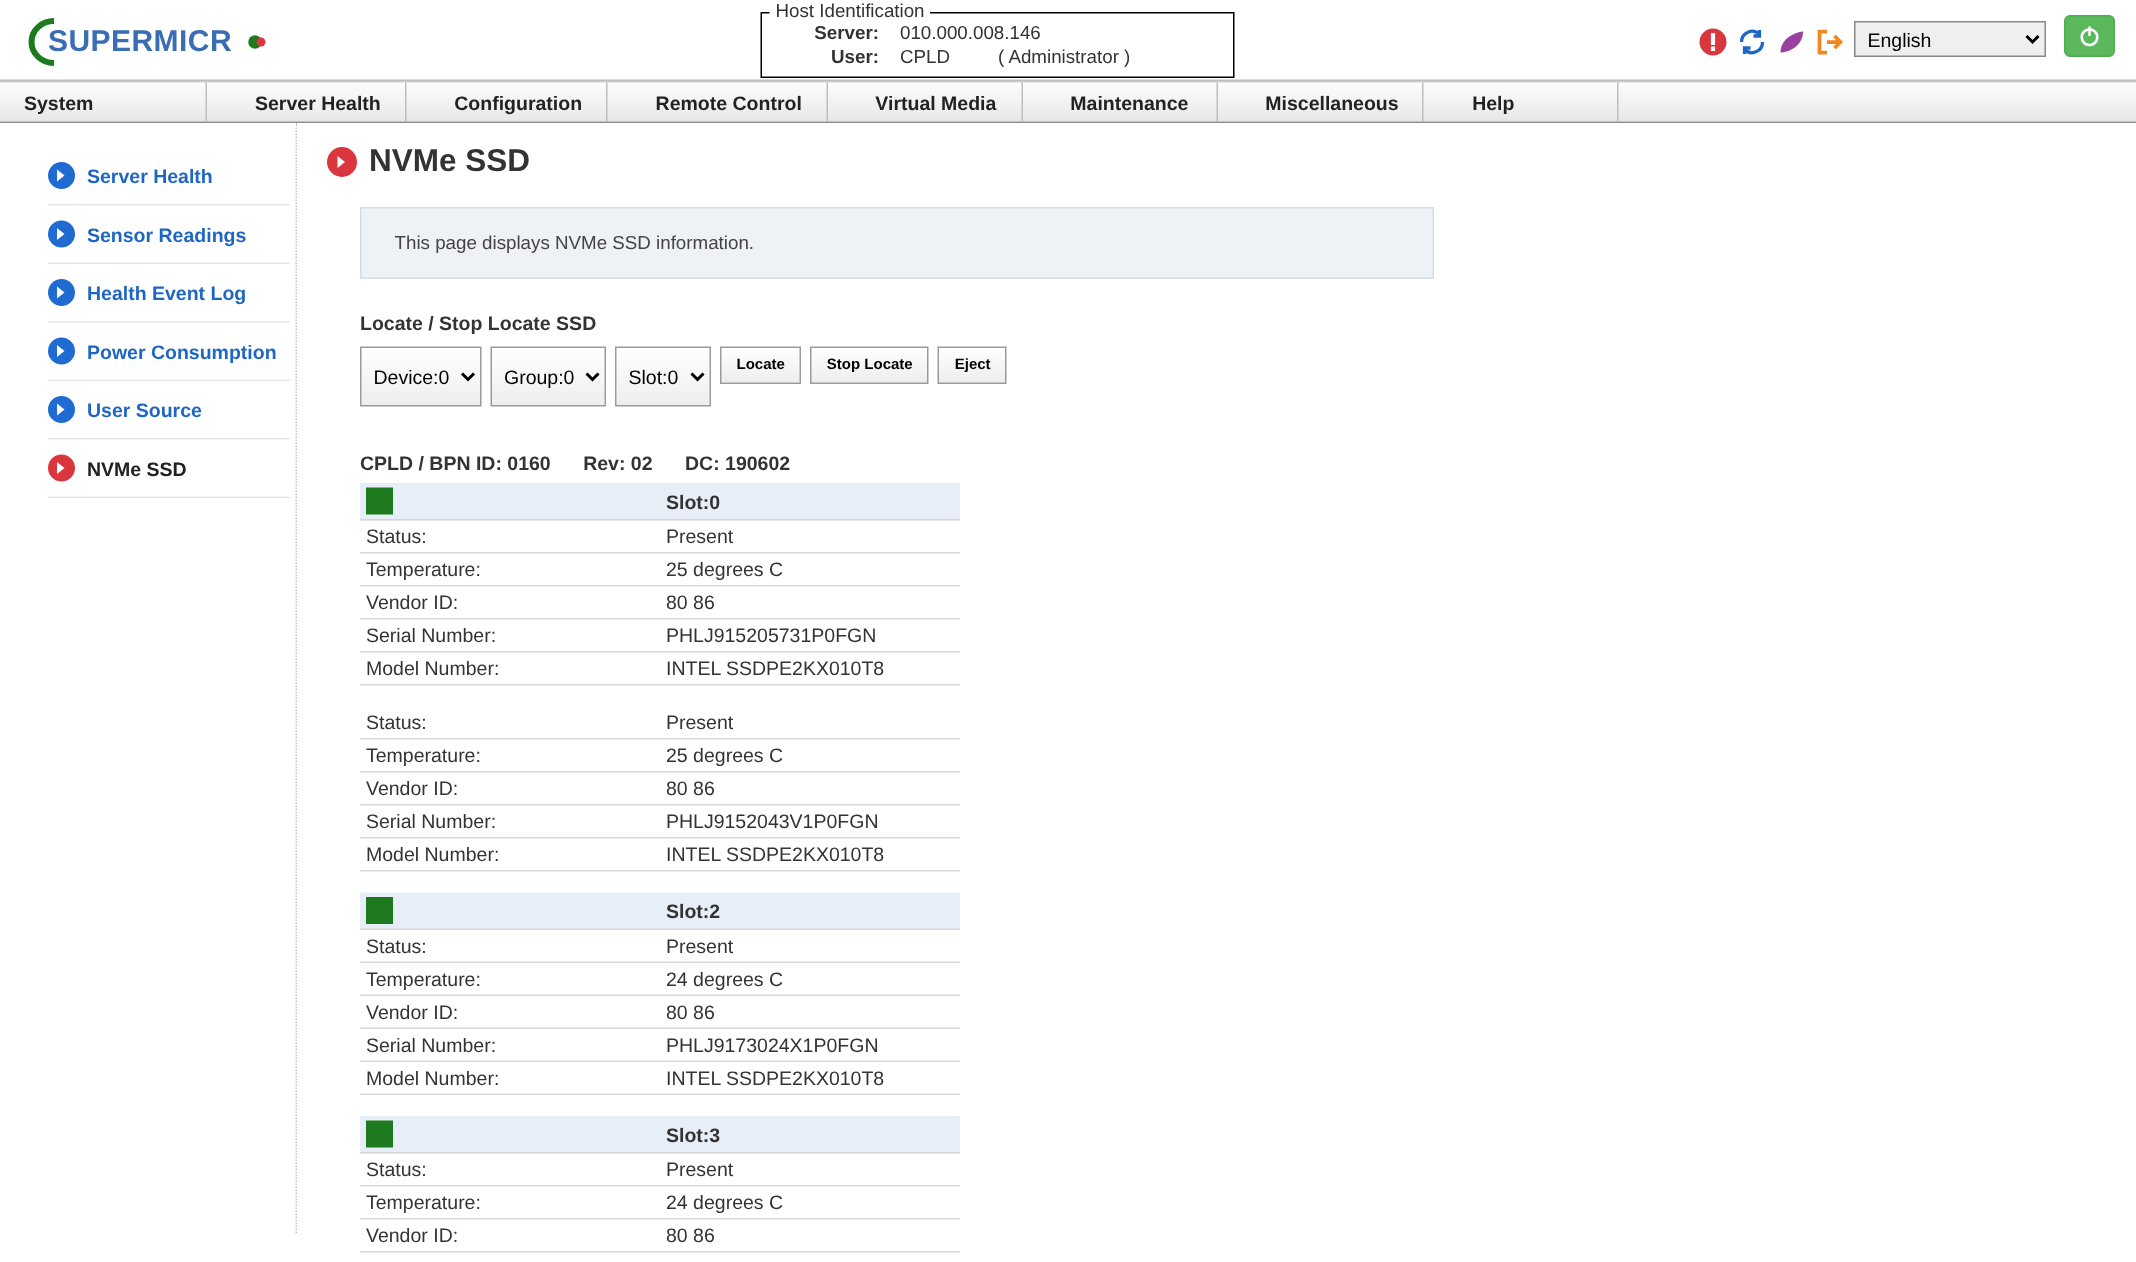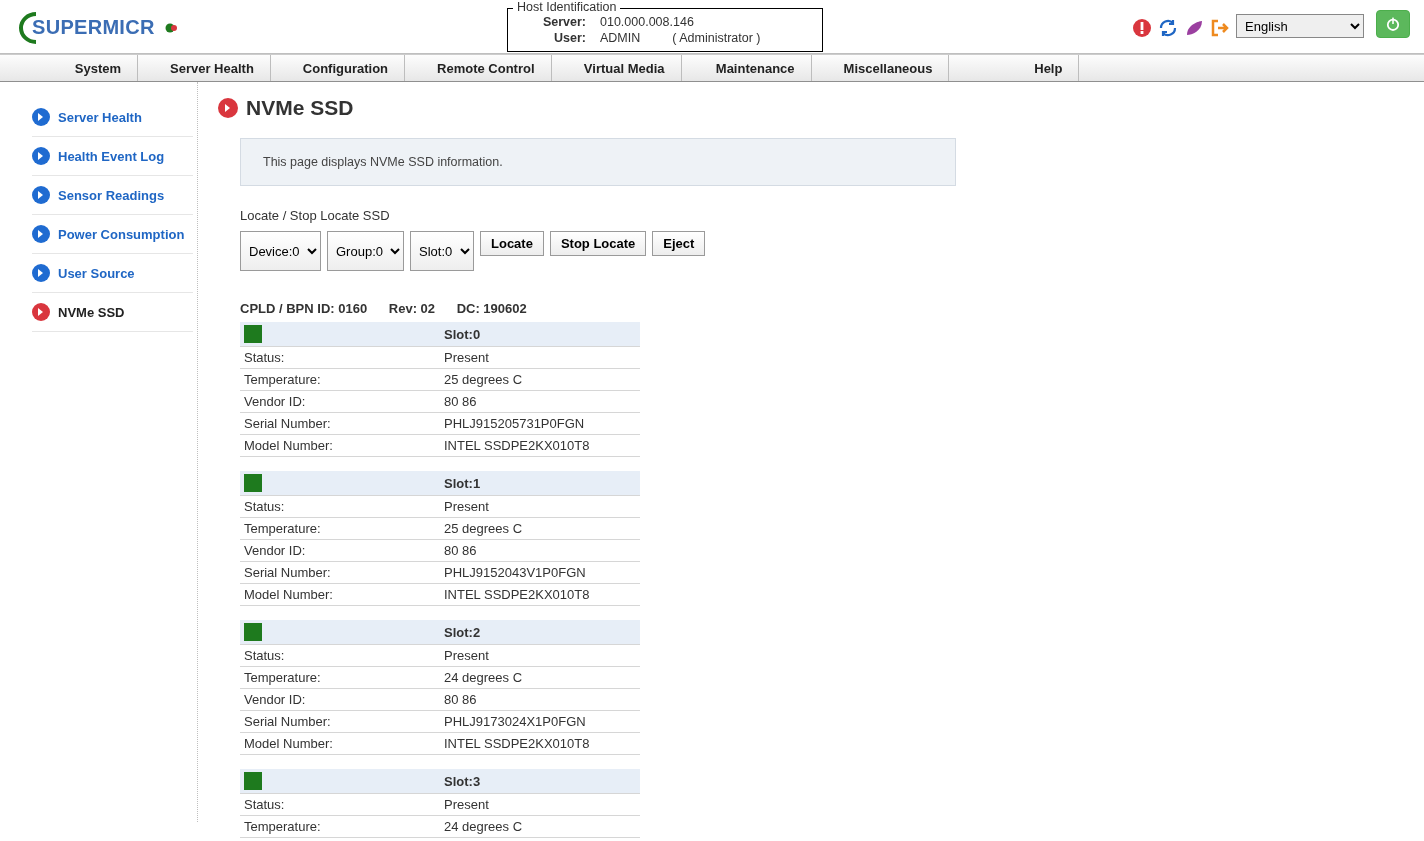--- a/index.html
+++ b/index.html
@@ -67,21 +67,20 @@
     height: 28px;
   }
   .navbar .item {
     padding: 6px 16px 0 32px;
     font-size: 13px;
     font-weight: bold;
     color: #222;
     border-right: 1px solid #bdbdbd;
     cursor: pointer;
     min-width: 130px;
-    text-align: right;
   }
   .navbar .item.first { padding-left: 16px; min-width: 138px; }
   .spacer-nav { flex:1; }
   
   .content {
     display: flex;
     align-items: flex-start;
   }
   .sidebar {
     width: 198px;
@@ -109,33 +108,33 @@
   }
   .info-box {
     background: #eef2f6;
     border: 1px solid #d4dbe3;
     padding: 16px 22px;
     width: 716px;
     margin: 18px 0 22px 22px;
     color: #444;
     font-size: 12.5px;
   }
-  .section-label { font-weight: normal; margin: 4px 0 8px 22px; }
+  .section-label { font-weight: bold; margin: 4px 0 8px 22px; }
   .controls { display: flex; gap: 6px; margin-left: 22px; margin-bottom: 30px; }
   .ctl-select {
     border: 1px solid #9a9a9a;
     background: linear-gradient(#fff,#eee);
     font-size: 13px;
     height: 40px;
     padding: 4px 4px;
   }
   .ctl-btn {
     border: 1px solid #9a9a9a;
     background: linear-gradient(#fff,#ededed);
-    font-size: 13px;
+    font-size: 10px;
     font-weight: bold;
     height: 25px;
     padding: 0 10px;
     cursor: pointer;
   }
   .cpld-line { font-weight: bold; margin: 0 0 6px 22px; font-size: 13px; }
   .cpld-line span { display:inline-block; margin-right: 18px;}
   .slot-table {
     width: 400px;
     margin: 4px 0 14px 22px;
@@ -186,21 +185,21 @@
 
   <div class="hostbox-wrap">
     <span class="hostbox-legend">Host Identification</span>
     <div class="hostbox">
       <div class="row">
         <span class="lab">Server:</span>
         <span class="val">010.000.008.146</span>
       </div>
       <div class="row">
         <span class="lab">User:</span>
-        <span class="val">ADMIN</span>
+        <span class="val">CPLD</span>
         <span class="role">( Administrator )</span>
       </div>
     </div>
   </div>
 
   <div class="top-actions">
     <span class="ico">
       <svg viewBox="0 0 20 20" width="20" height="20">
           <circle cx="10" cy="10" r="9" fill="#d9363e"></circle>
           <rect x="8.6" y="4" width="2.8" height="8" fill="#fff"></rect>
@@ -260,29 +259,29 @@
           </svg>
         </span>
       <a>Server Health</a>
     </div>
     <div class="side-item">
       <span class="arrow-circle blue">
           <svg viewBox="0 0 10 10">
             <path d="M2 1l5 4-5 4z" fill="#fff"></path>
           </svg>
         </span>
-      <a>Health Event Log</a>
+      <a>Sensor Readings</a>
     </div>
     <div class="side-item">
       <span class="arrow-circle blue">
           <svg viewBox="0 0 10 10">
             <path d="M2 1l5 4-5 4z" fill="#fff"></path>
           </svg>
         </span>
-      <a>Sensor Readings</a>
+      <a>Health Event Log</a>
     </div>
     <div class="side-item">
       <span class="arrow-circle blue">
           <svg viewBox="0 0 10 10">
             <path d="M2 1l5 4-5 4z" fill="#fff"></path>
           </svg>
         </span>
       <a>Power Consumption</a>
     </div>
     <div class="side-item">
@@ -355,24 +354,20 @@
               <td>PHLJ915205731P0FGN</td>
             </tr>
     <tr>
               <td class="col-label">Model Number:</td>
               <td>INTEL SSDPE2KX010T8</td>
             </tr>
           </tbody>
         </table>
         <table class="slot-table">
     <tbody>
-            <tr class="slot-header">
-              <td class="col-label"><span class="status-square"></span></td>
-              <td>Slot:1</td>
-            </tr>
     <tr>
               <td class="col-label">Status:</td>
               <td>Present</td>
             </tr>
     <tr>
               <td class="col-label">Temperature:</td>
               <td>25 degrees C</td>
             </tr>
     <tr>
               <td class="col-label">Vendor ID:</td>

